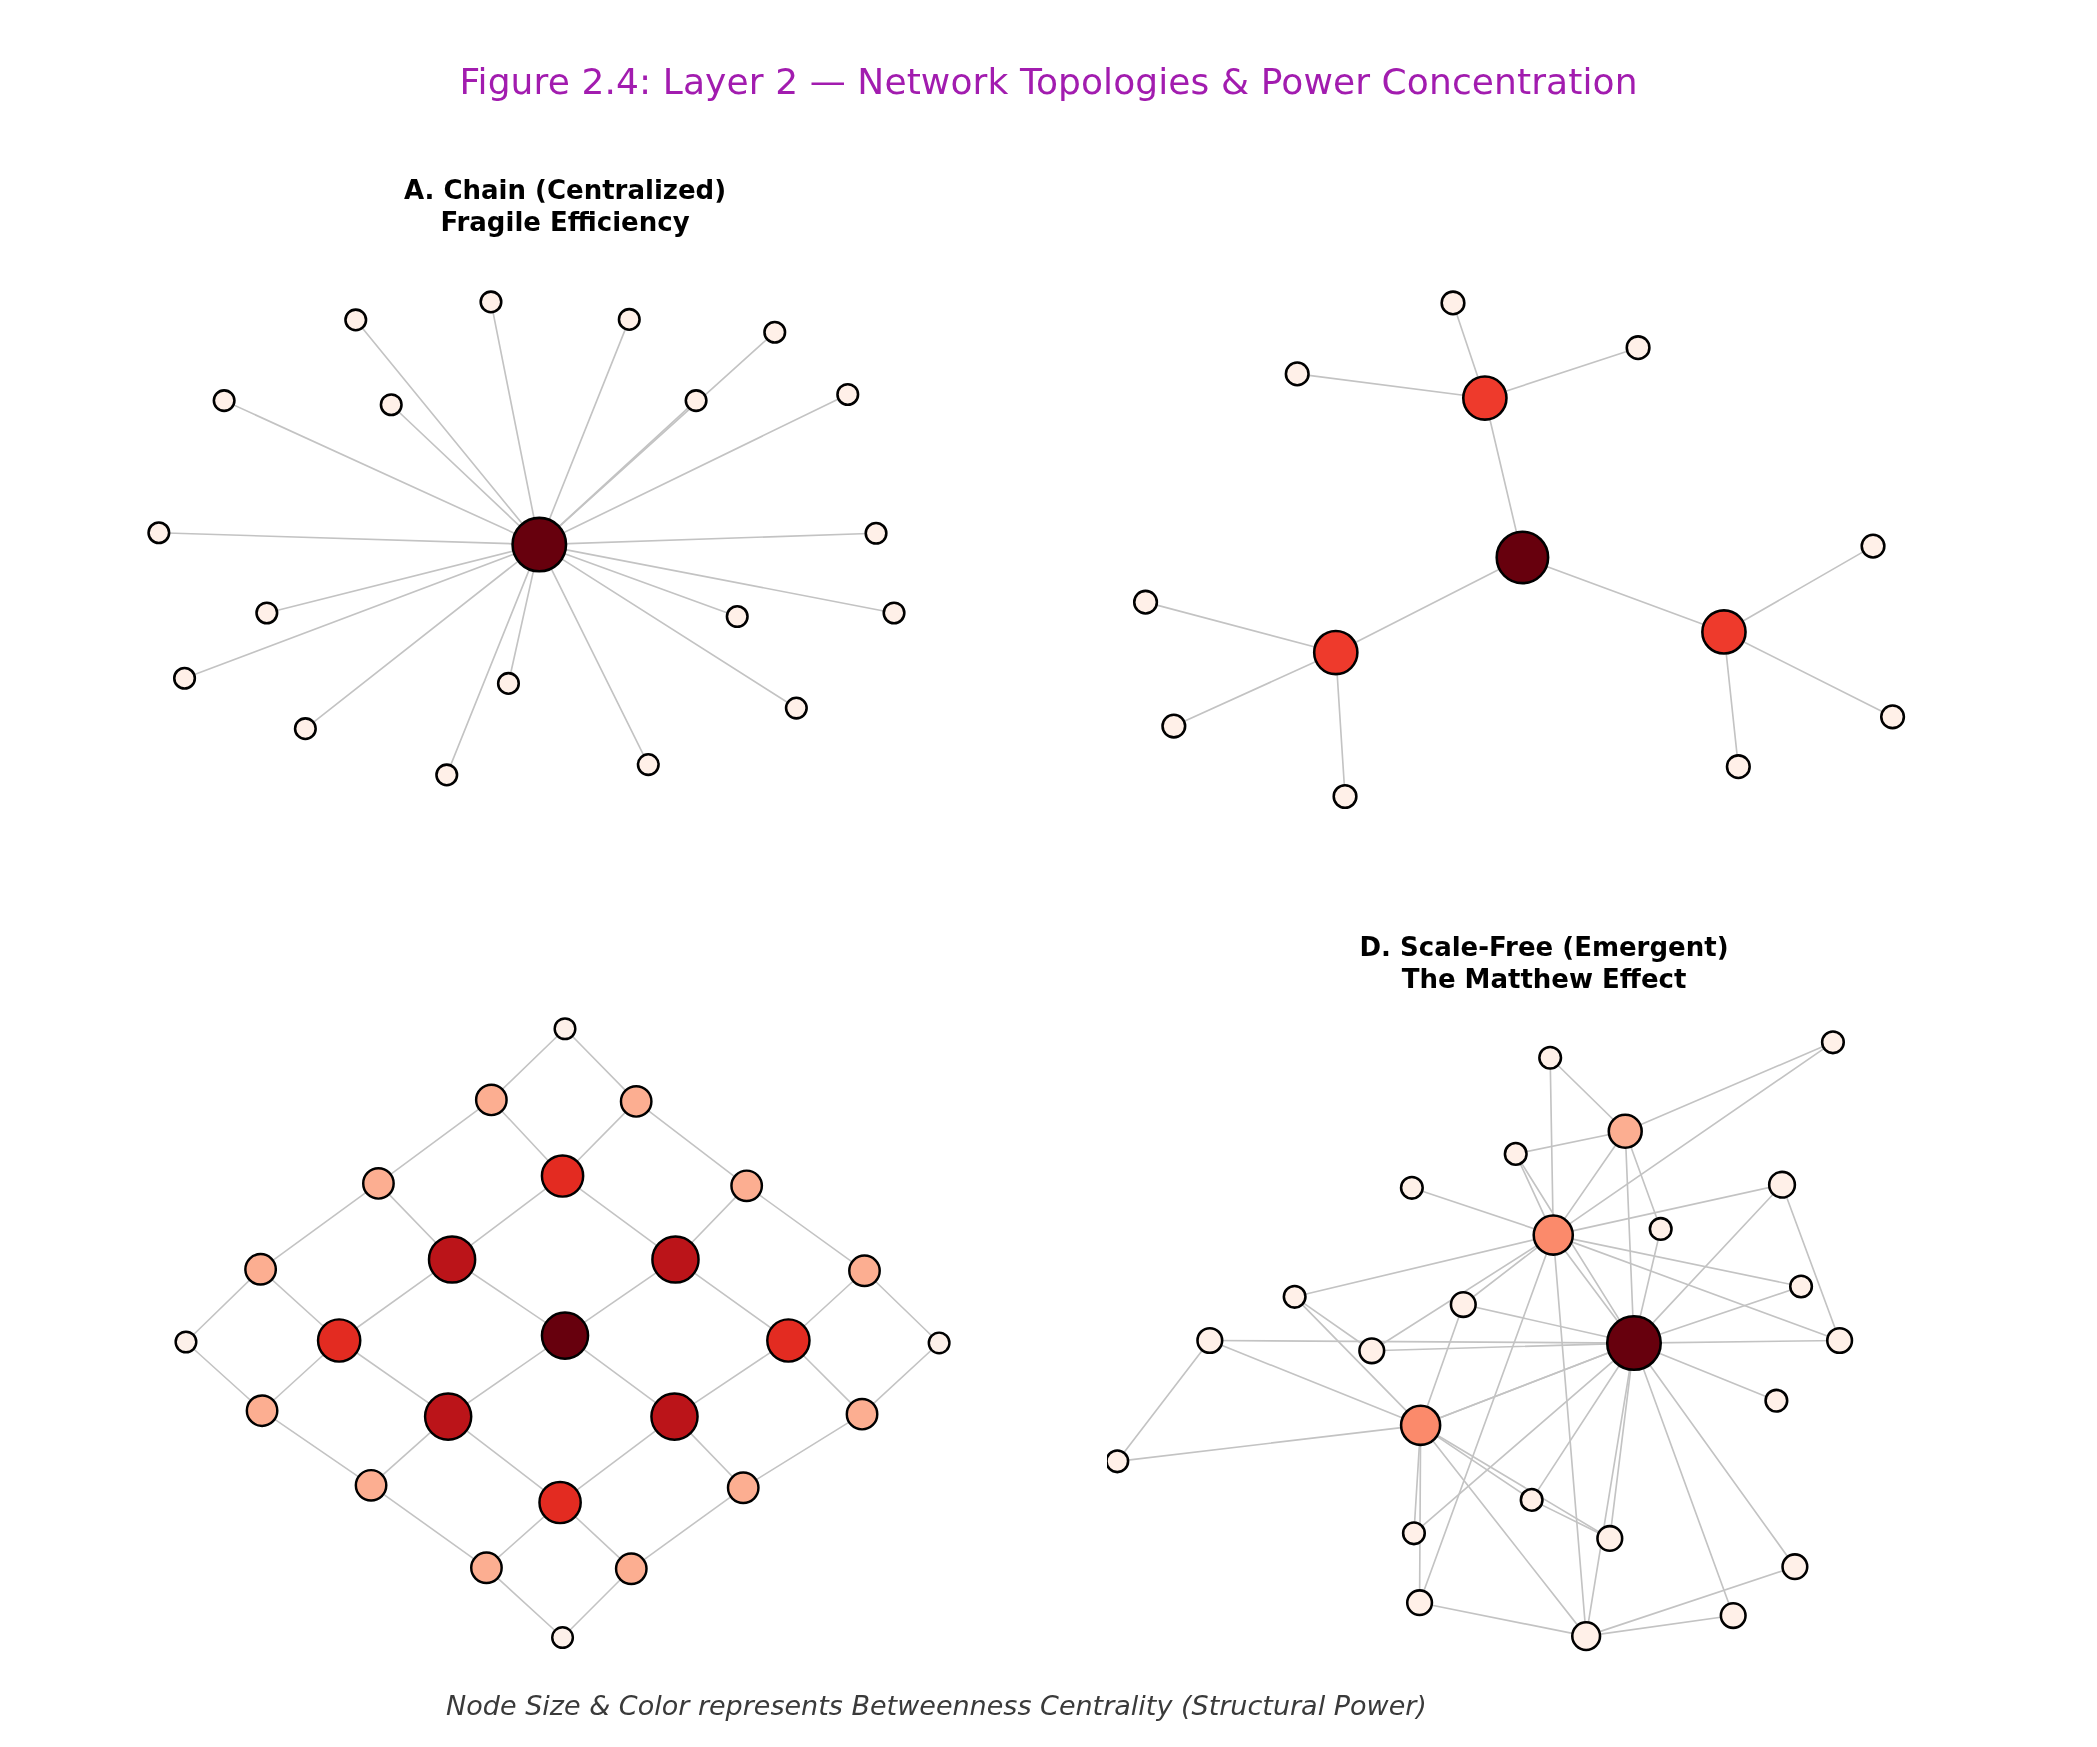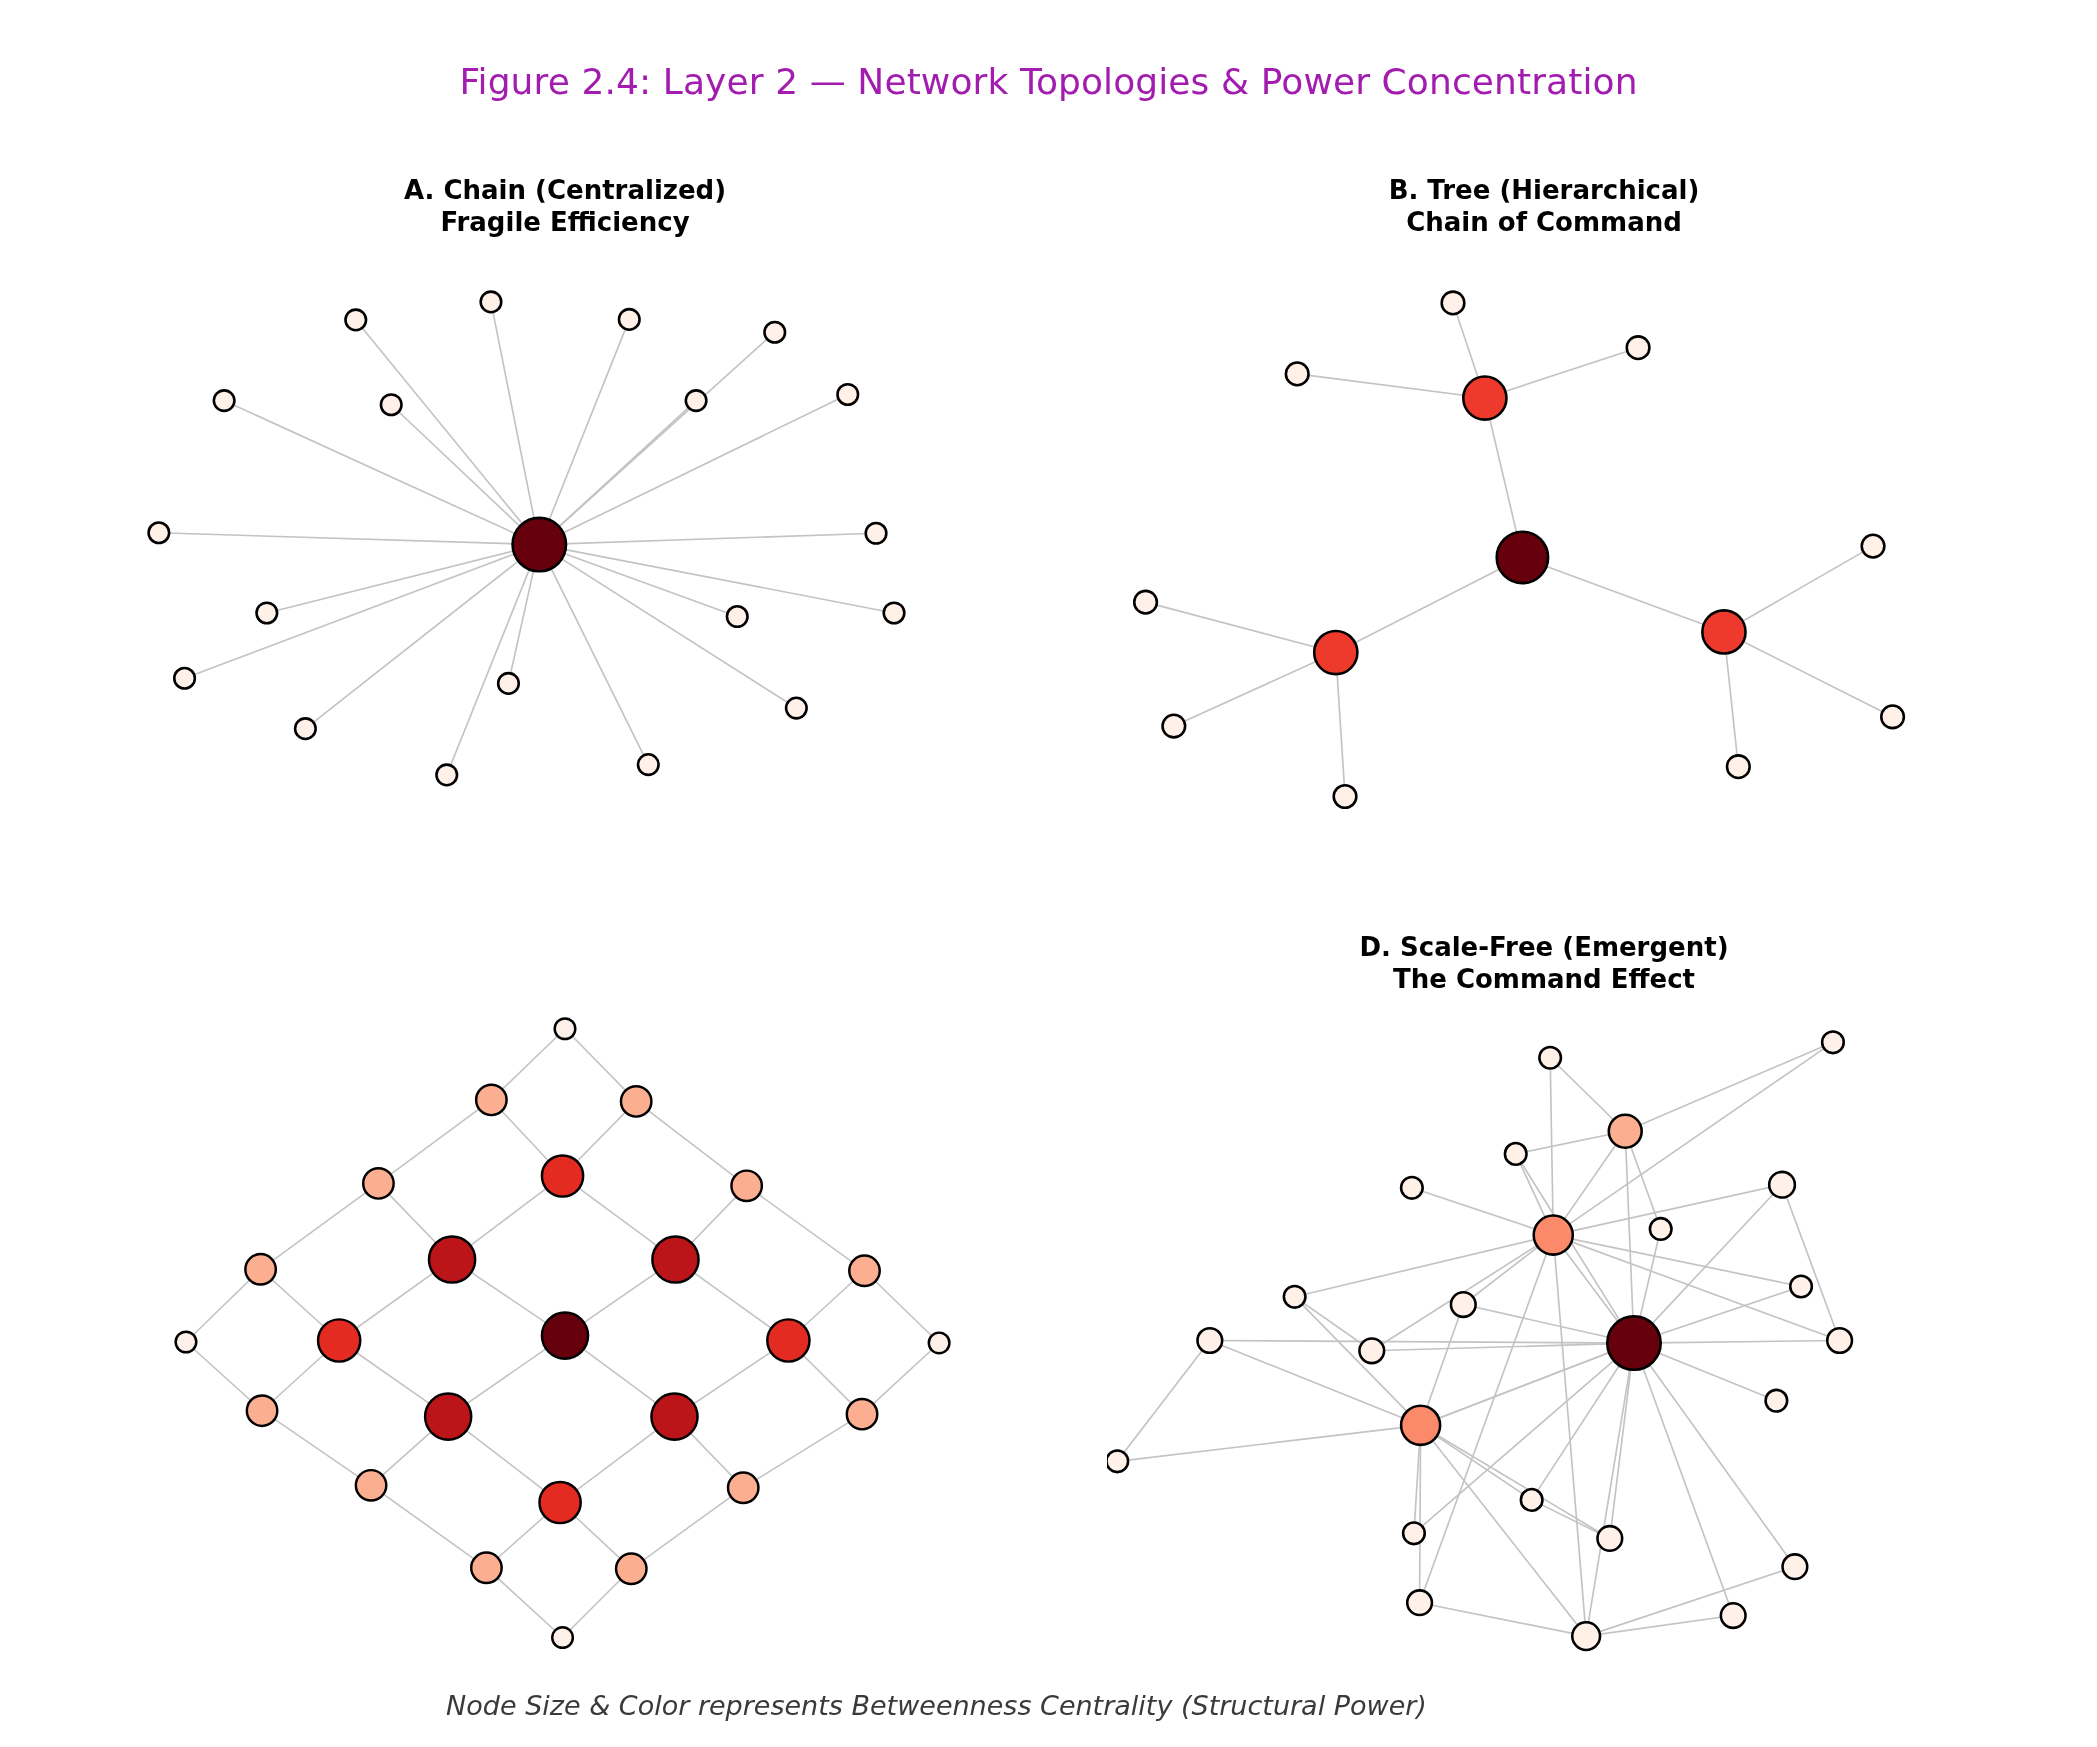--- a/index.html
+++ b/index.html
@@ -125,22 +125,20 @@
           <circle cx="740" cy="790" r="20" fill="#fff0e8" class="node-circle" stroke="#000000"></circle>
           <circle cx="1300" cy="838" r="20" fill="#fff0e8" class="node-circle" stroke="#000000"></circle>
           <circle cx="345" cy="878" r="20" fill="#fff0e8" class="node-circle" stroke="#000000"></circle>
           <circle cx="620" cy="968" r="20" fill="#fff0e8" class="node-circle" stroke="#000000"></circle>
           <circle cx="1012" cy="948" r="20" fill="#fff0e8" class="node-circle" stroke="#000000"></circle>
         </g>
       </svg>
   </div>
 
   <div class="panel" style="left:1107px; top:175px; width:874px; height:687px;">
-    <div class="panel-title" style="top:0px;">B. Tree (Hierarchical)
-Chain of Command</div>
     <svg class="graph-svg" width="874" height="606" viewBox="0 0 1700 1100" style="top:82px;">
         <g>
           <line x1="808" y1="545" x2="735" y2="235" class="edge-line" stroke="#c3c3c3"></line>
           <line x1="808" y1="545" x2="445" y2="730" class="edge-line" stroke="#c3c3c3"></line>
           <line x1="808" y1="545" x2="1200" y2="690" class="edge-line" stroke="#c3c3c3"></line>
           <line x1="735" y1="235" x2="673" y2="50" class="edge-line" stroke="#c3c3c3"></line>
           <line x1="735" y1="235" x2="370" y2="188" class="edge-line" stroke="#c3c3c3"></line>
           <line x1="735" y1="235" x2="1033" y2="137" class="edge-line" stroke="#c3c3c3"></line>
           <line x1="445" y1="730" x2="75" y2="632" class="edge-line" stroke="#c3c3c3"></line>
           <line x1="445" y1="730" x2="130" y2="873" class="edge-line" stroke="#c3c3c3"></line>
@@ -236,21 +234,21 @@
           <circle cx="840" cy="995" r="42" fill="#e32b21" class="node-circle" stroke="#000000"></circle>
           <circle cx="690" cy="1128" r="31" fill="#fcae91" class="node-circle" stroke="#000000"></circle>
           <circle cx="985" cy="1130" r="31" fill="#fcae91" class="node-circle" stroke="#000000"></circle>
           <circle cx="845" cy="1270" r="21" fill="#fdf0e9" class="node-circle" stroke="#000000"></circle>
         </g>
       </svg>
   </div>
 
   <div class="panel" style="left:1107px; top:932px; width:874px; height:734px;">
     <div class="panel-title" style="top:0px;">D. Scale-Free (Emergent)
-The Command Effect</div>
+The Matthew Effect</div>
     <svg class="graph-svg" width="874" height="653" viewBox="0 0 1700 1250" style="top:82px;">
         <g>
           <line x1="1025" y1="630" x2="868" y2="420" class="edge-line" stroke="#c3c3c3"></line>
           <line x1="1025" y1="630" x2="610" y2="790" class="edge-line" stroke="#c3c3c3"></line>
           <line x1="1025" y1="630" x2="1008" y2="218" class="edge-line" stroke="#c3c3c3"></line>
           <line x1="1025" y1="630" x2="1313" y2="322" class="edge-line" stroke="#c3c3c3"></line>
           <line x1="1025" y1="630" x2="1077" y2="408" class="edge-line" stroke="#c3c3c3"></line>
           <line x1="1025" y1="630" x2="693" y2="555" class="edge-line" stroke="#c3c3c3"></line>
           <line x1="1025" y1="630" x2="1350" y2="520" class="edge-line" stroke="#c3c3c3"></line>
           <line x1="1025" y1="630" x2="200" y2="625" class="edge-line" stroke="#c3c3c3"></line>

